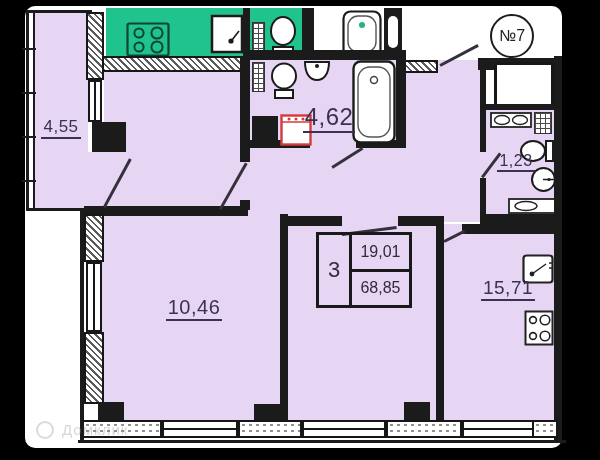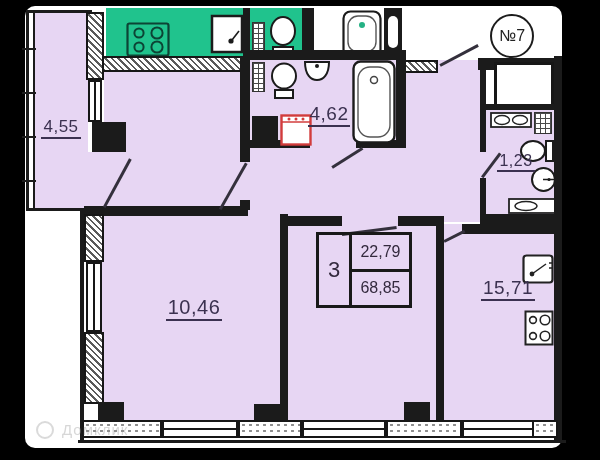--- a/index.html
+++ b/index.html
@@ -212,33 +212,33 @@
   <svg class="abs" style="left:524px;top:310px;" width="30" height="36" viewBox="0 0 30 36">
     <rect x="1.5" y="1.5" width="27" height="33" fill="#fff" stroke="#222" stroke-width="2"></rect>
     <circle cx="9" cy="10" r="3.4" fill="none" stroke="#222" stroke-width="1.6"></circle>
     <circle cx="21" cy="10" r="4.8" fill="none" stroke="#222" stroke-width="1.6"></circle>
     <circle cx="9" cy="26" r="3.4" fill="none" stroke="#222" stroke-width="1.6"></circle>
     <circle cx="21" cy="26" r="4.8" fill="none" stroke="#222" stroke-width="1.6"></circle>
   </svg>
 
   <div class="abs rlabel" style="left:32px;top:118px;width:58px;font-size:17px;">
     <span>4,55</span></div>
-  <div class="abs rlabel" style="left:296px;top:104px;width:66px;font-size:19px;">
+  <div class="abs rlabel" style="left:296px;top:104px;width:66px;font-size:24px;">
     <span>4,62</span></div>
   <div class="abs rlabel" style="left:490px;top:152px;width:52px;font-size:16px;">
     <span>1,23</span></div>
   <div class="abs rlabel" style="left:146px;top:296px;width:96px;font-size:20px;">
     <span>10,46</span></div>
   <div class="abs rlabel" style="left:470px;top:278px;width:76px;font-size:19px;">
     <span>15,71</span></div>
 
   <div class="abs tbl" style="left:316px;top:232px;width:96px;height:76px;">
     <div class="cnt">3</div>
     <div class="vals">
-      <div>22,79</div>
+      <div>19,01</div>
       <div>68,85</div>
     </div>
   </div>
 
   <div class="abs" style="left:36px;top:421px;width:18px;height:18px;border:2px solid rgba(150,150,150,0.35);border-radius:50%;"></div>
   <div class="abs wm" style="left:62px;top:421px;width:110px;">Домклик</div>
 
 </div>
 
 </body></html>

